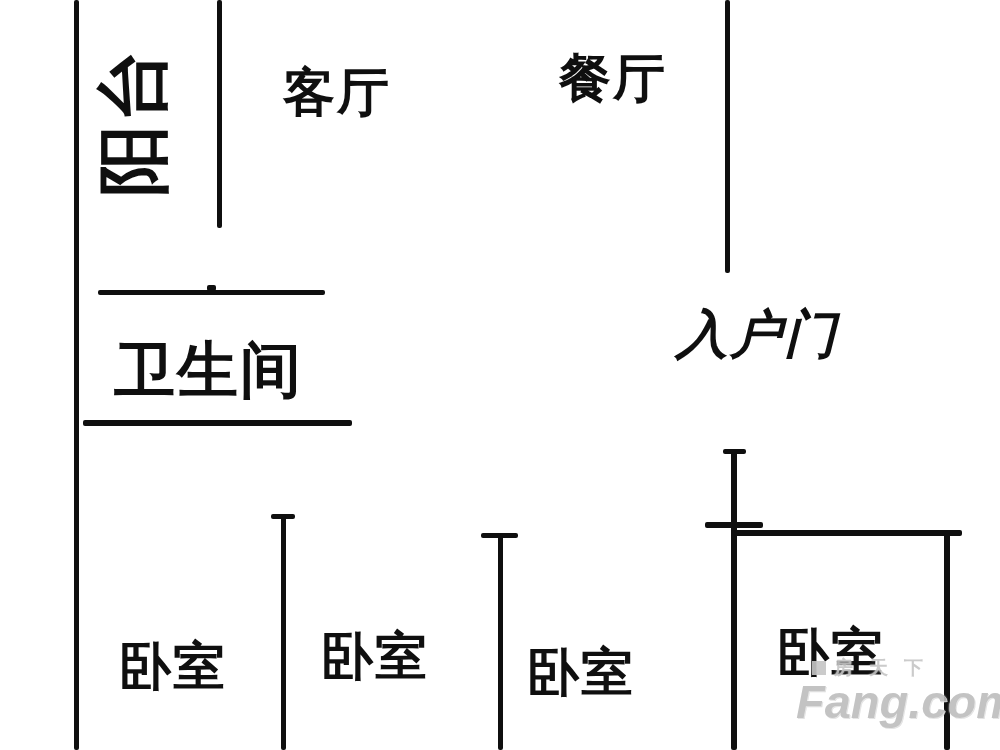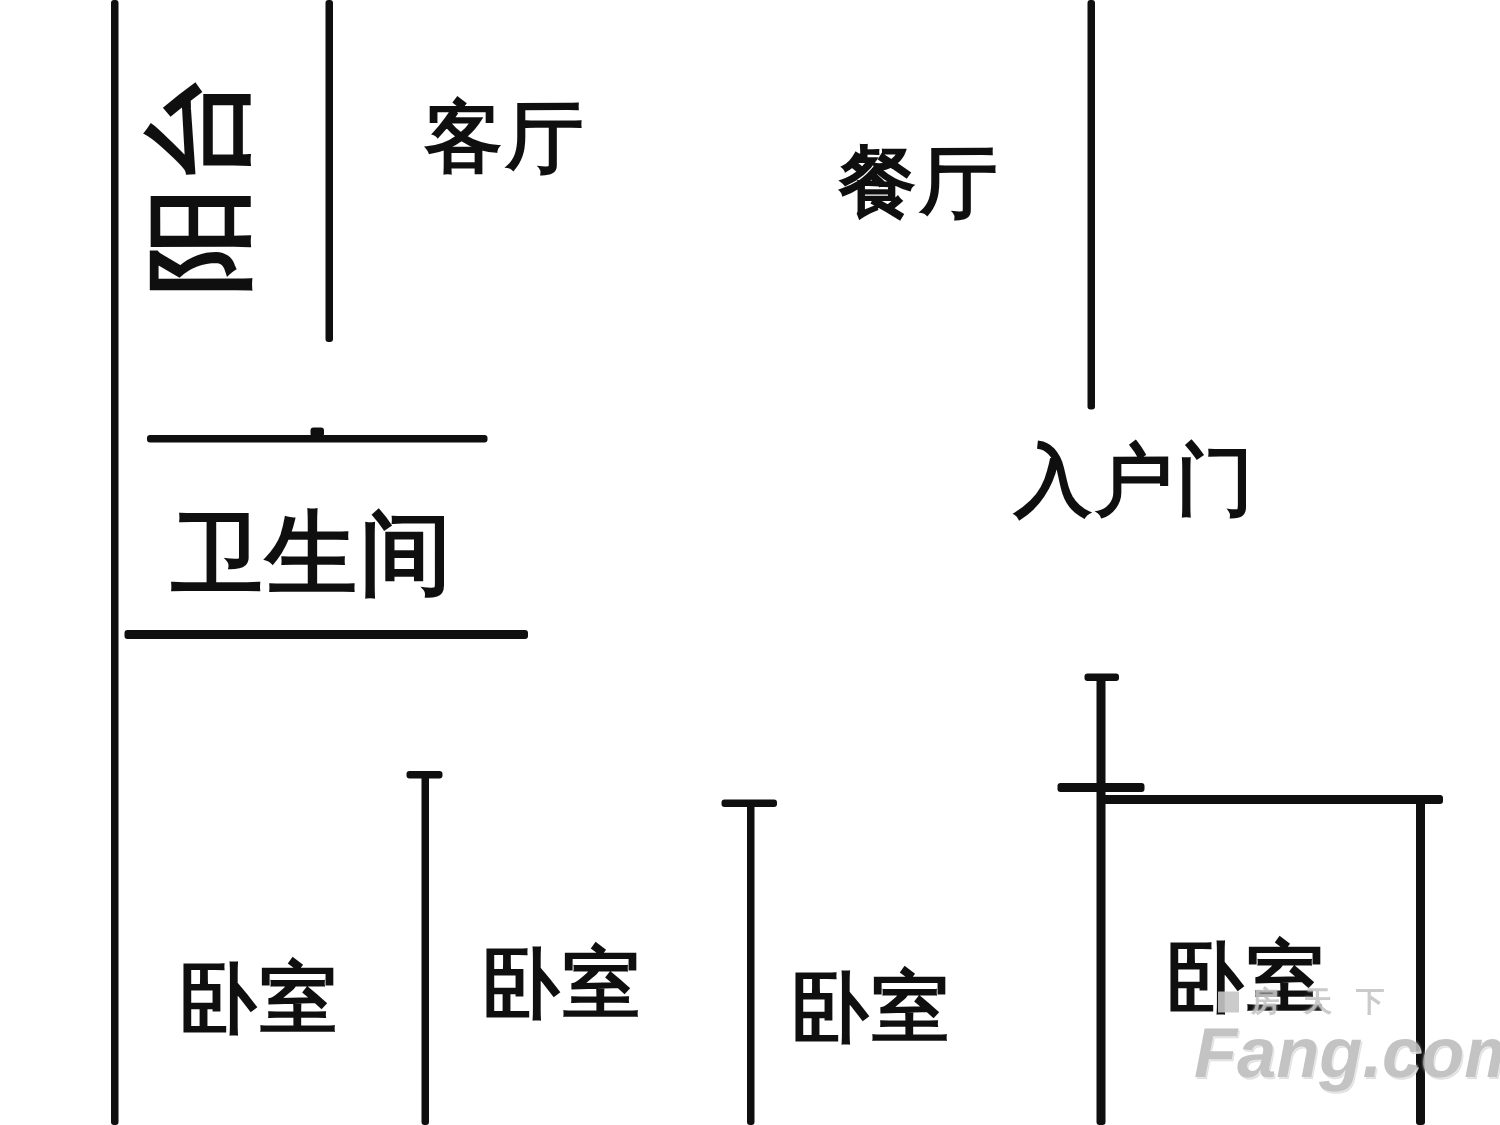--- a/index.html
+++ b/index.html
@@ -35,23 +35,23 @@
     left: 59px;
     top: 84px;
     width: 150px;
     height: 76px;
     font-size: 73px;
     text-align: center;
     transform: rotate(-90deg);
     transform-origin: 50% 50%;
   }
   .label-living  { left: 283px; top: 66px; }
-  .label-dining  { left: 559px; top: 52px; margin-top: 44px; }
+  .label-dining  { left: 559px; top: 52px; }
   .label-bath    { left: 114px; top: 344px; font-size: 61px; font-family: Liberation Mono, monospace; }
-  .label-entry   { left: 676px; top: 295px; }
+  .label-entry   { left: 676px; top: 308px; font-style: italic; }
   .label-br1     { left: 119px; top: 640px; }
   .label-br2     { left: 321px; top: 630px; }
   .label-br3     { left: 527px; top: 646px; }
   .label-br4     { left: 777px; top: 626px; }
 
   
   .watermark {
     position: absolute;
     left: 796px;
     top: 658px;

